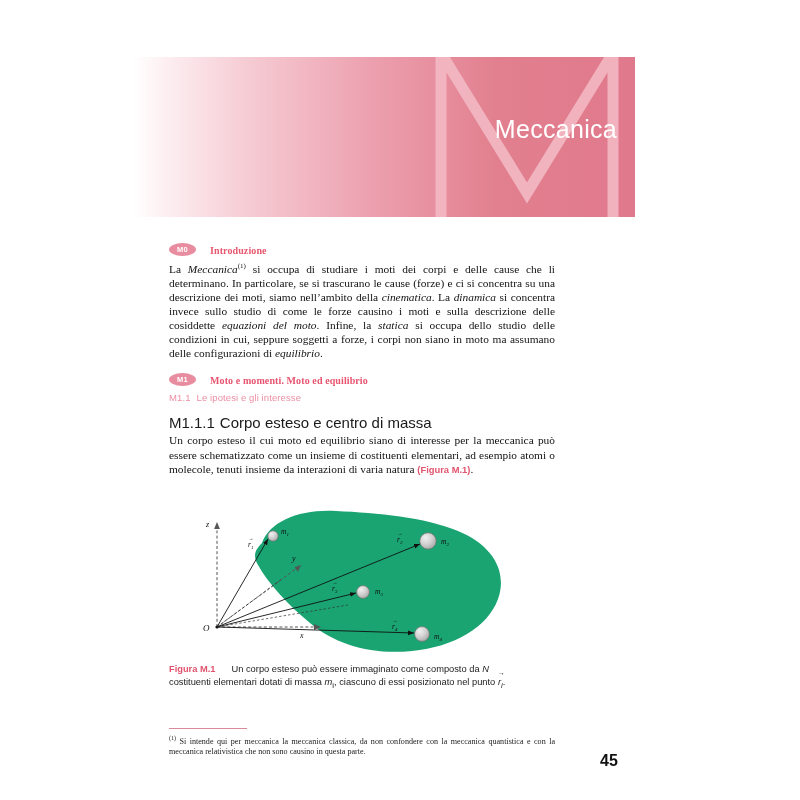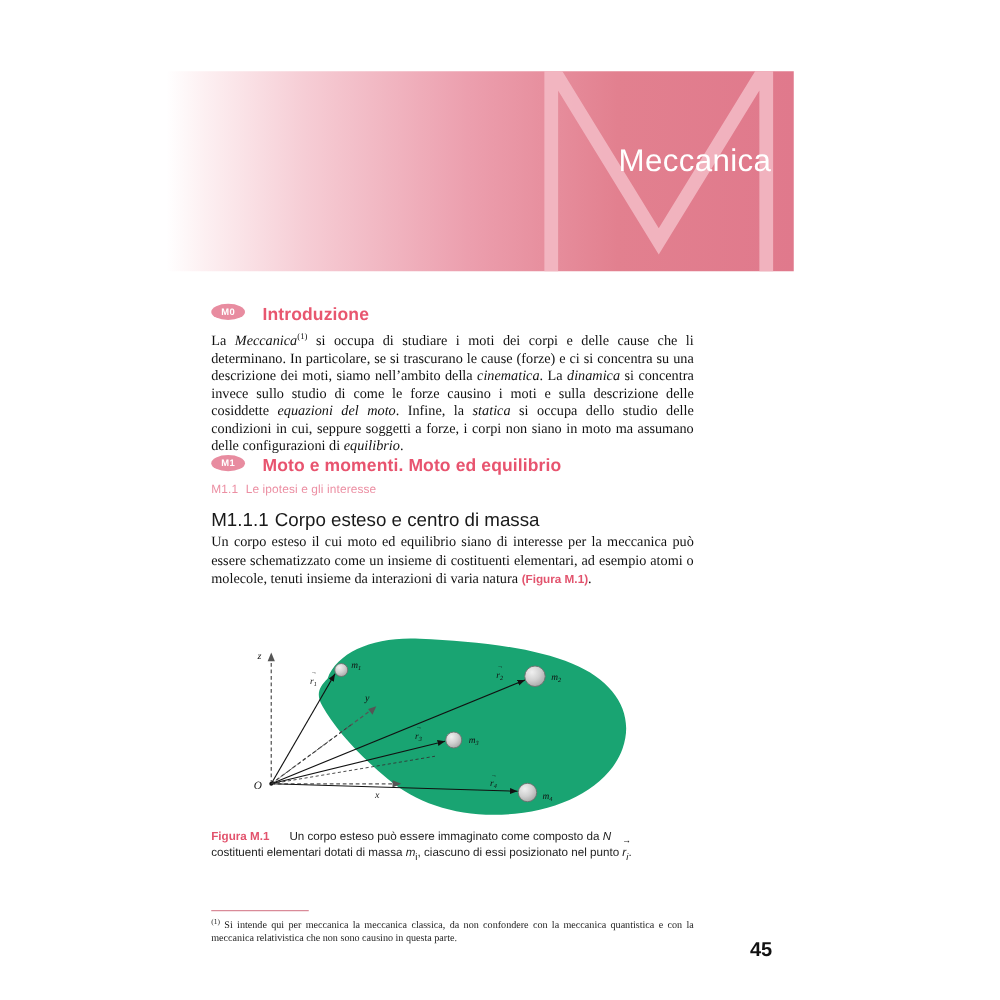--- a/index.html
+++ b/index.html
@@ -56,41 +56,41 @@
   #content {
     position: absolute;
     left: 169px;
     top: 243px;
     width: 386px;
   }
 
   
   .sec-head {
     display: flex;
-    align-items: flex-start;
+    align-items: flex-end;
     margin: 0;
   }
   .badge {
     display: inline-flex;
     align-items: center;
     justify-content: center;
     width: 27px;
     height: 13px;
     border-radius: 50%;
     background: #e88ca0;
     color: #ffffff;
     font-family: "Liberation Sans", sans-serif;
     font-size: 7.5px;
     font-weight: 700;
     letter-spacing: 0.2px;
     flex: 0 0 auto;
   }
   .sec-title {
-    font-family: Liberation Sans, sans-serif;
-    font-size: 14px;
+    font-family: Liberation Serif, serif;
+    font-size: 10px;
     font-weight: 700;
     color: #e8576f;
     margin-left: 14px;
     letter-spacing: 0.1px;
   }
   .sec-title.h1-color { color: #e8546f; }
 
   .sub-head {
     font-family: "Liberation Sans", sans-serif;
     font-size: 9.5px;
@@ -210,21 +210,21 @@
 </div>
 
 <div id="content">
 
   <div class="sec-head">
     <span class="badge">M0</span>
     <span class="sec-title">Introduzione</span>
   </div>
   <p class="body" id="p-m0"><span>La </span><span class="it">Meccanica</span><sup class="fn">(1)</sup><span> si occupa di studiare i moti dei corpi e delle cause che li determinano. In particolare, se si trascurano le cause (forze) e ci si concentra su una descrizione dei moti, siamo nell’ambito della </span><span class="it">cinematica</span><span>. La </span><span class="it">dinamica</span><span> si concentra invece sullo studio di come le forze causino i moti e sulla descrizione delle cosiddette </span><span class="it">equazioni del moto</span><span>. Infine, la </span><span class="it">statica</span><span> si occupa dello studio delle condizioni in cui, seppure soggetti a forze, i corpi non siano in moto ma assumano delle configurazioni di </span><span class="it">equilibrio</span><span>.</span></p>
 
-  <div class="sec-head" style="">
+  <div class="sec-head" style="margin-top:13px;">
     <span class="badge">M1</span>
     <span class="sec-title h1-color">Moto e momenti. Moto ed equilibrio</span>
   </div>
 
   <div class="sub-head">
     <span class="num">M1.1</span><span>Le ipotesi e gli interesse</span>
   </div>
 
   <div class="subsub-head">
     <span class="num">M1.1.1</span><span>Corpo esteso e centro di massa</span>

